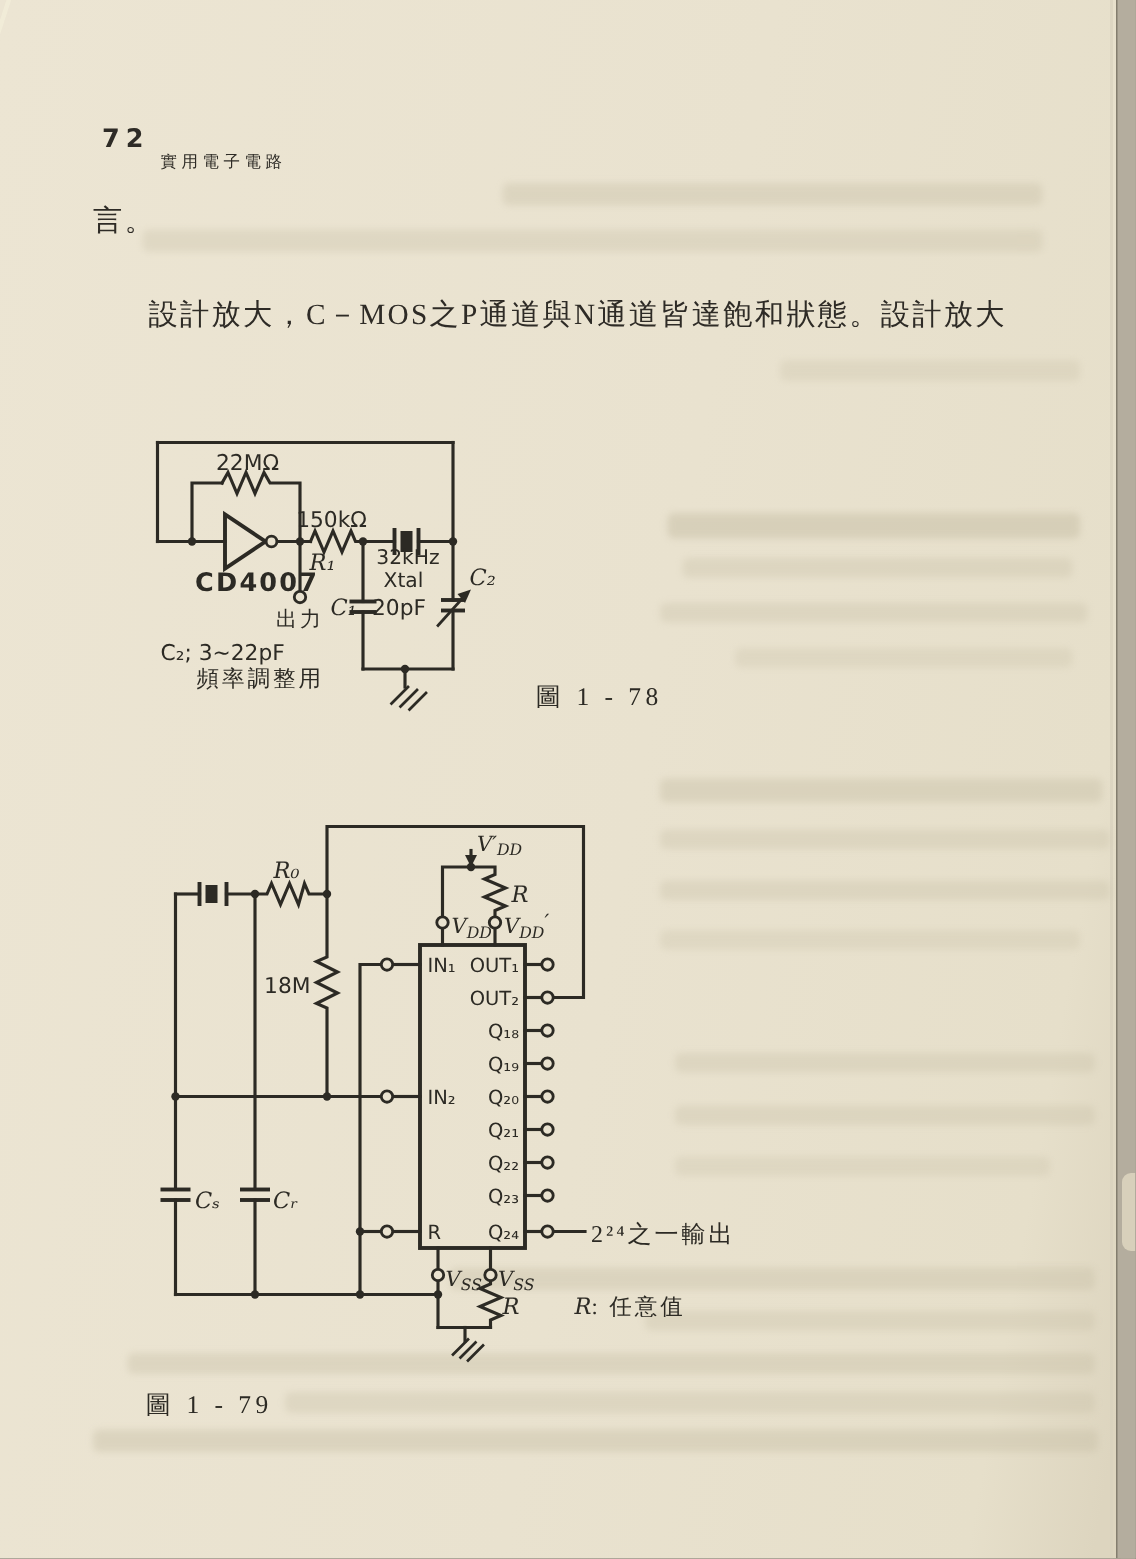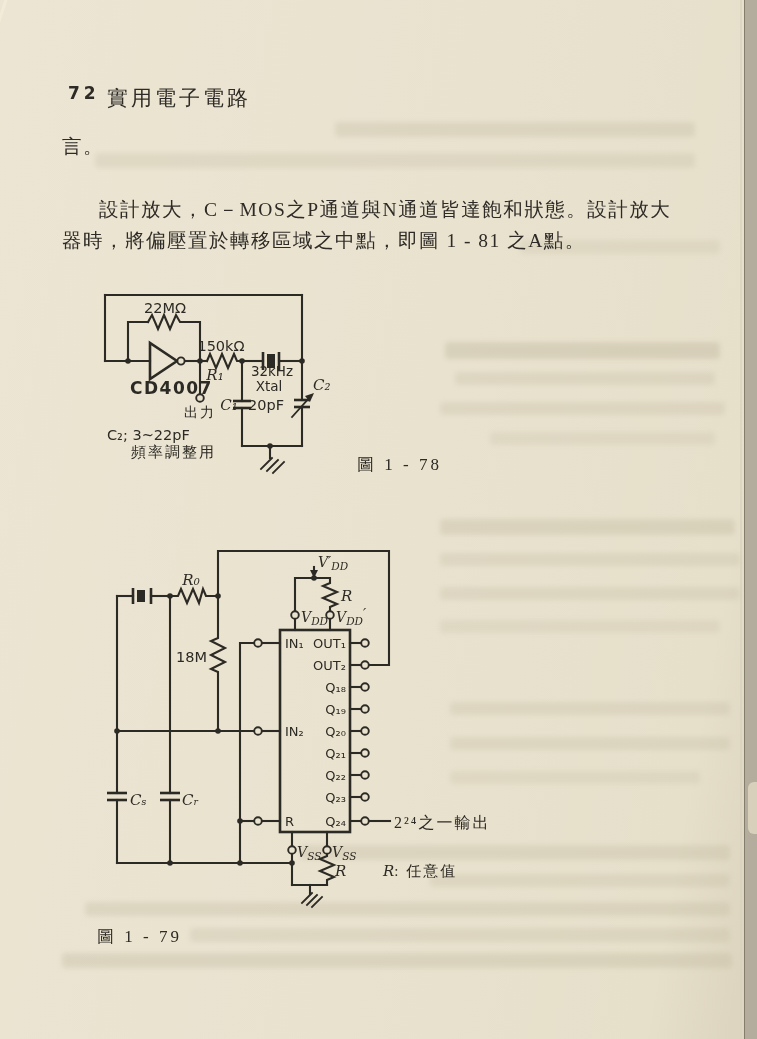--- a/index.html
+++ b/index.html
@@ -15,21 +15,21 @@
   .edge-strip{position:absolute; right:0; top:0; width:12px; height:100%; background:#b4ad9e;}
   .edge-line{position:absolute; right:10px; top:0; width:3px; height:100%; background:#837d6e;}
   .edge-crease{position:absolute; right:15px; top:0; width:2px; height:100%; background:#d9d1bd; opacity:.7;}
   .edge-bump{position:absolute; right:0; top:782px; width:9px; height:52px; background:#d8d0bb; border-radius:6px 0 0 6px;}
   .corner-crease{position:absolute; left:-6px; top:-8px; width:3px; height:80px; background:#f3edda; transform:rotate(18deg); opacity:.8;}
   
   .sm{position:absolute; background:#c7bfa6; filter:blur(2.5px); border-radius:4px;}
   
   .t{position:absolute; white-space:nowrap;}
   .hdr-num{font-weight:bold; font-size:17px; letter-spacing:4px; font-family:"DejaVu Sans",sans-serif;text-align:center;}
-  .hdr-title{font-size:21px; letter-spacing:3px;}
+  .hdr-title{font-size:11px; letter-spacing:3px;margin-top:16px;}
   .body-line{font-size:19.5px; letter-spacing:1.5px;}
   
   svg{position:absolute; overflow:visible;}
   .w{stroke:var(--ink); stroke-width:2.1; fill:none; stroke-linecap:square;}
   .w-thick{stroke:var(--ink); stroke-width:2.6; fill:none;}
   .dot{fill:var(--ink); stroke:none;}
   .term{fill:#e9e2cf; stroke:var(--ink); stroke-width:1.9;}
   .plate{stroke:var(--ink); stroke-width:2.6; fill:none; stroke-linecap:butt;}
   .xrect{fill:var(--ink); stroke:none;}
   .arr{fill:var(--ink); stroke:none;}
@@ -72,21 +72,20 @@
   <div class="sm" style="left:430px;top:874px;width:300px;height:13px;opacity:.33"></div>
   <div class="sm" style="left:85px;top:902px;width:645px;height:14px;opacity:.38"></div>
   <div class="sm" style="left:190px;top:928px;width:540px;height:14px;opacity:.33"></div>
   <div class="sm" style="left:62px;top:953px;width:670px;height:15px;opacity:.42"></div>
 
   <span class="t hdr-num" style="left:68px;top:83px">72</span>
   <span class="t hdr-title" style="left:107px;top:84px">實用電子電路</span>
 
   <span class="t body-line" style="left:62px;top:133px">言。</span>
   <span class="t body-line" style="left:99px;top:196px">設計放大，C－MOS之P通道與N通道皆達飽和狀態。設計放大</span>
-  <span class="t body-line" style="left:62px;top:227px">器時，將偏壓置於轉移區域之中點，即圖 1 - 81 之A點。</span>
 
   <svg style="left:95px;top:285px" width="340" height="195" viewBox="95 285 340 195">
 
     <g>
 
       <path class="w" d="M105,295 L302,295"></path>
       <path class="w" d="M105,295 L105,361"></path>
       <path class="w" d="M105,361 L150,361"></path>
 
       <path class="w" d="M128,361 L128,322 L148,322"></path>

